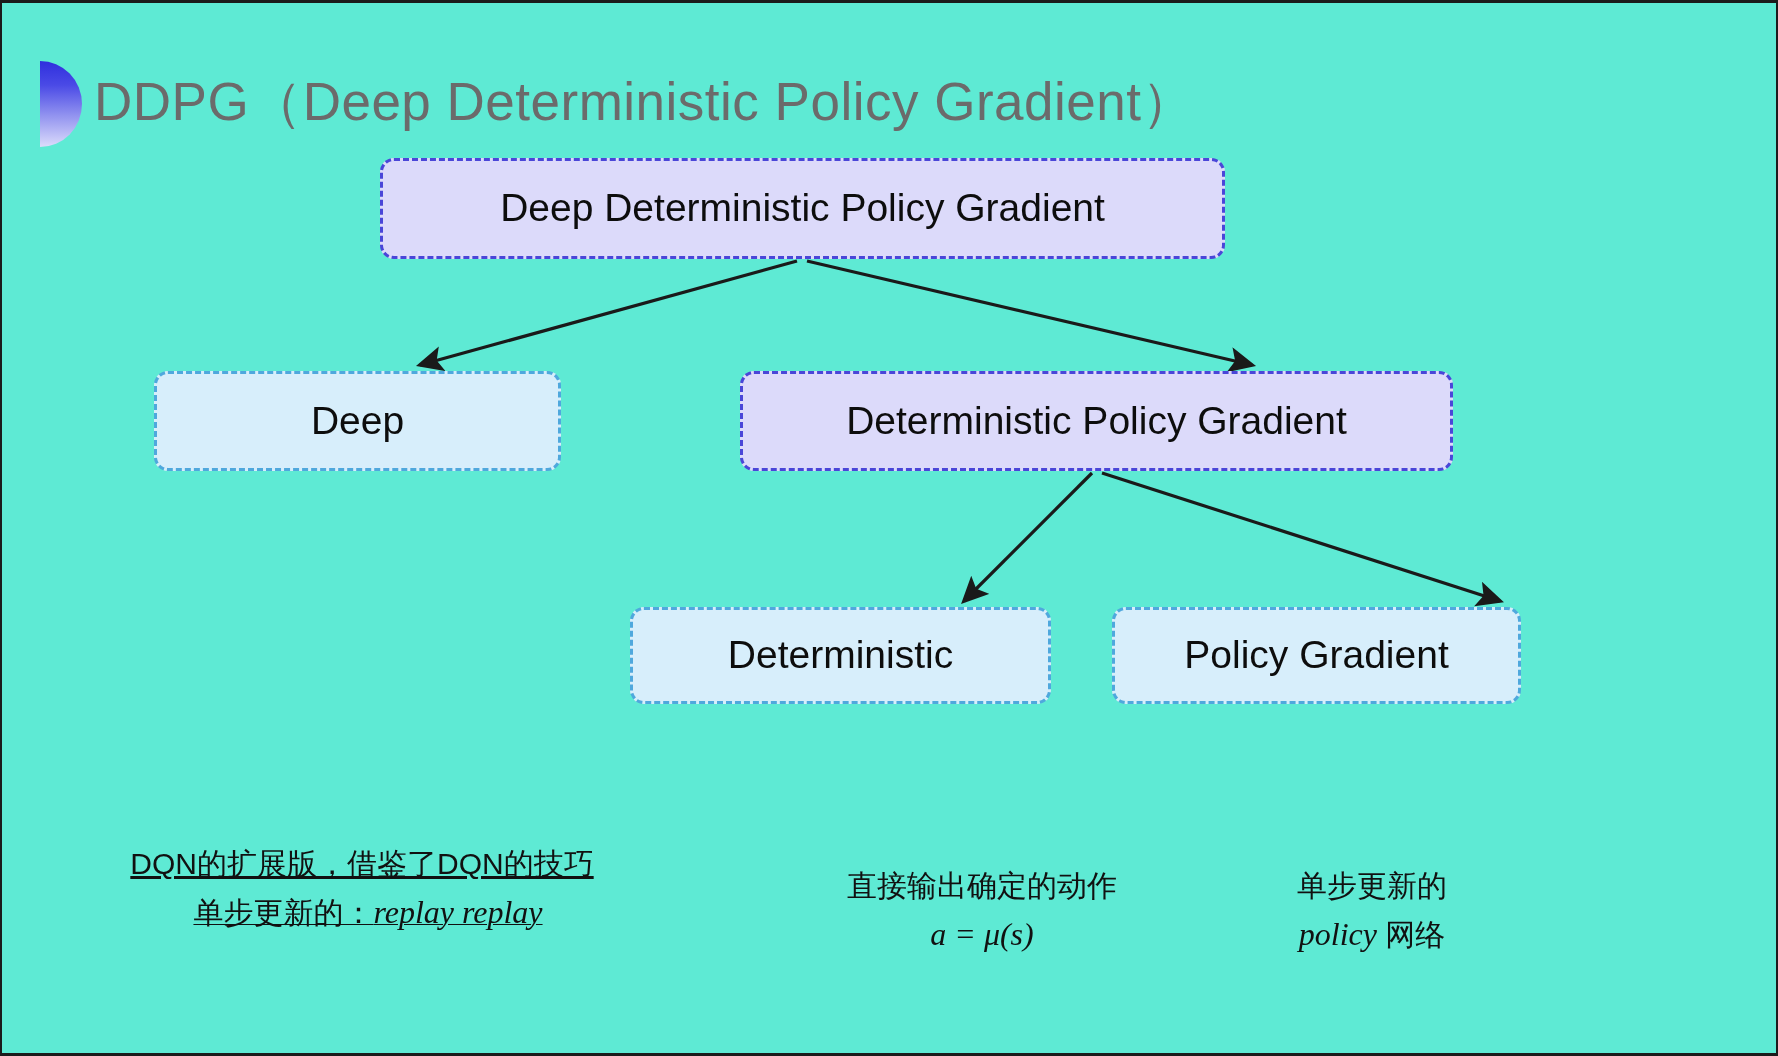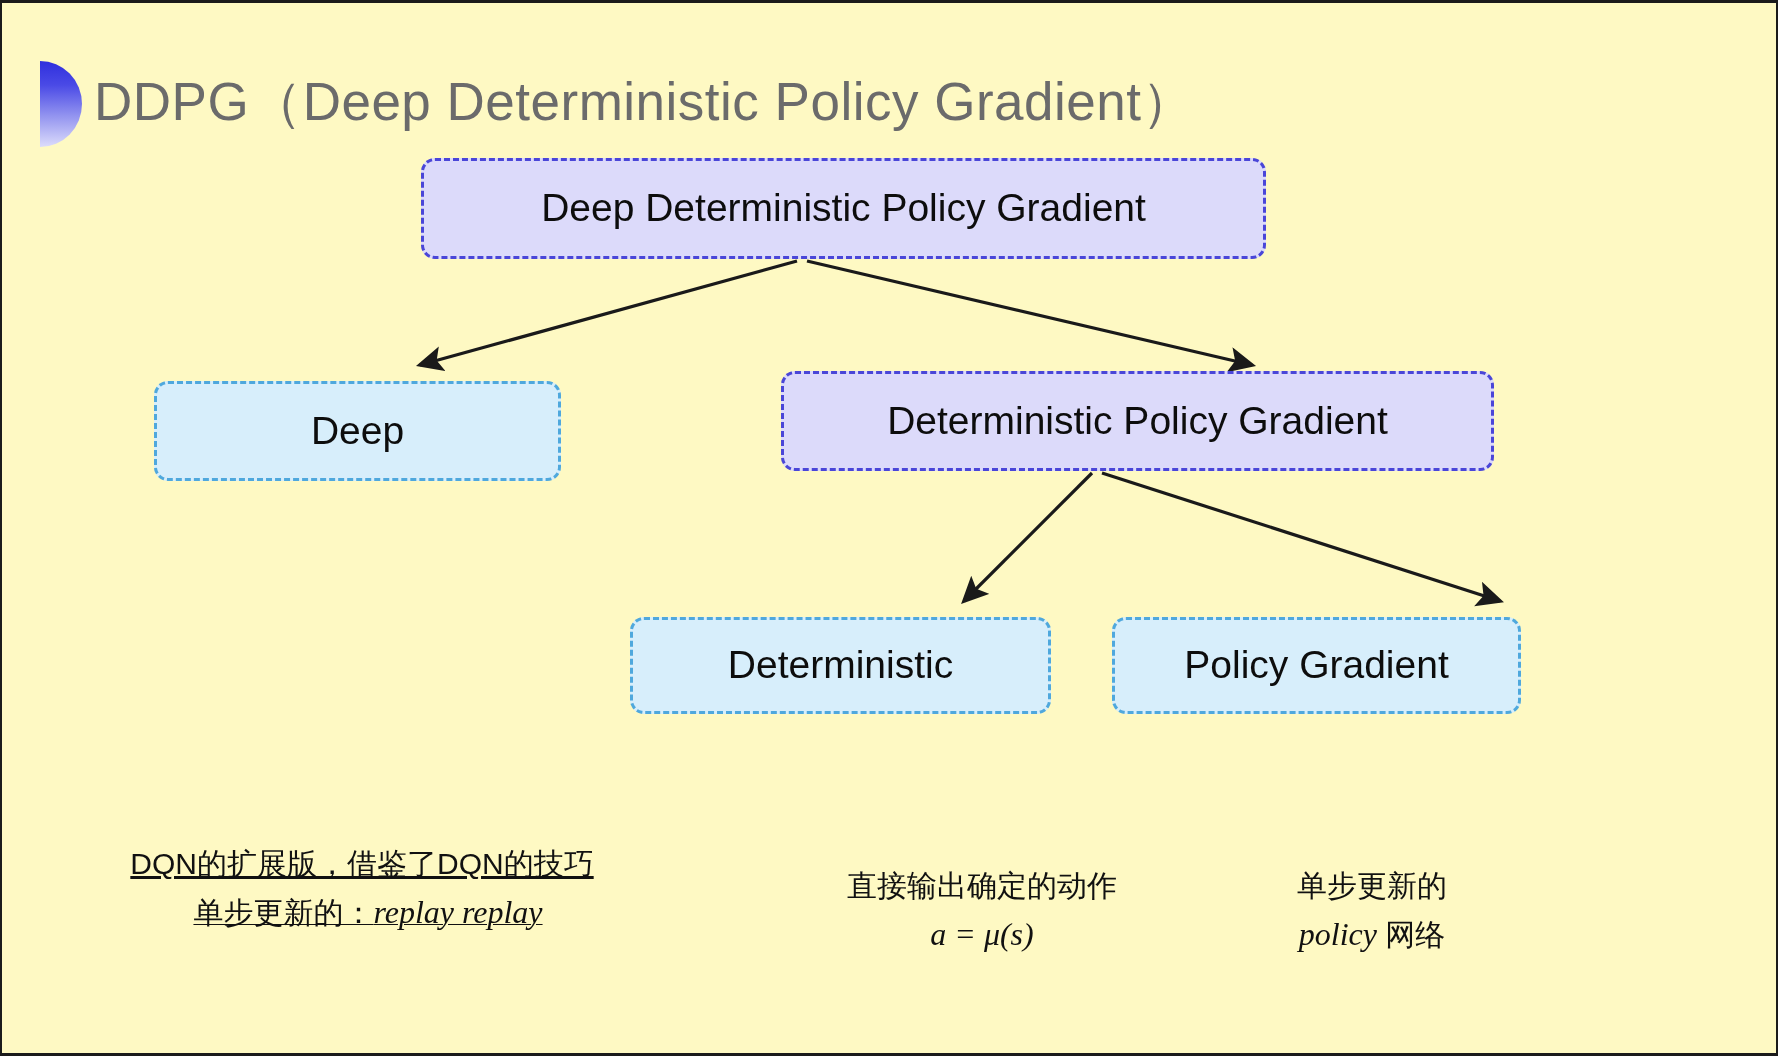--- a/index.html
+++ b/index.html
@@ -7,21 +7,21 @@
     padding: 0;
     background: #ffffff;
   }
   body {
     font-family: "Liberation Sans", sans-serif;
   }
   #slide {
     position: relative;
     width: 1778px;
     height: 1056px;
-    background: #fef9c3;
+    background: #5eead4;
     overflow: hidden;
     box-sizing: border-box;
     border-top: 3px solid #1b1b1b;
     border-bottom: 3px solid #1b1b1b;
     border-left: 2px solid #1b1b1b;
     border-right: 2px solid #1b1b1b;
   }
 
   
   .title-leaf {
@@ -52,26 +52,24 @@
     align-items: center;
     justify-content: center;
     border-radius: 14px;
     text-align: center;
     color: #0d0d0d;
     line-height: 1.15;
   }
   .node-purple {
     background: #dcdafa;
     border: 3px dashed #4a46d8;
-    margin-left: 41px;
   }
   .node-cyan {
     background: #d7eefb;
     border: 3px dashed #4fa8dd;
-    margin-top: 10px;
   }
   .node-label {
     font-size: 39px;
     font-weight: 400;
   }
 
   #node-root   { left: 378px;  top: 155px; width: 845px; height: 101px; }
   #node-deep   { left: 152px;  top: 368px; width: 407px; height: 100px; }
   #node-dpg    { left: 738px;  top: 368px; width: 713px; height: 100px; justify-content: center; }
   #node-det    { left: 628px;  top: 604px; width: 421px; height: 97px; }

